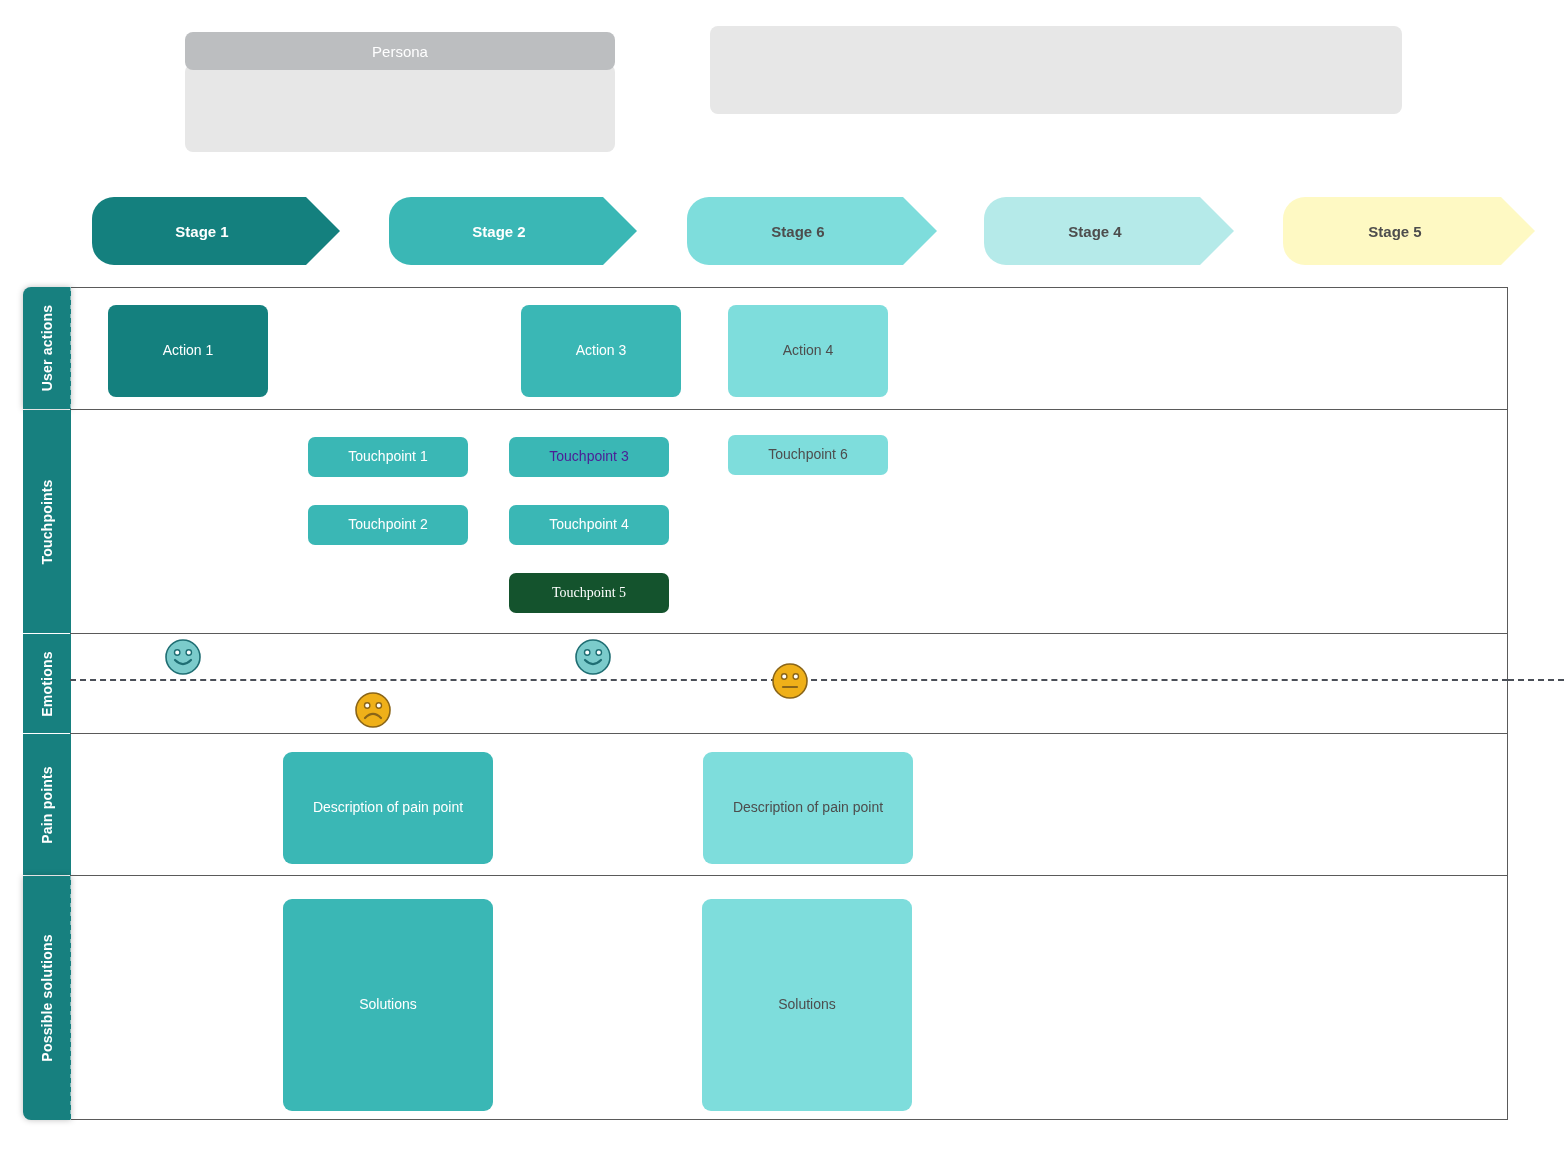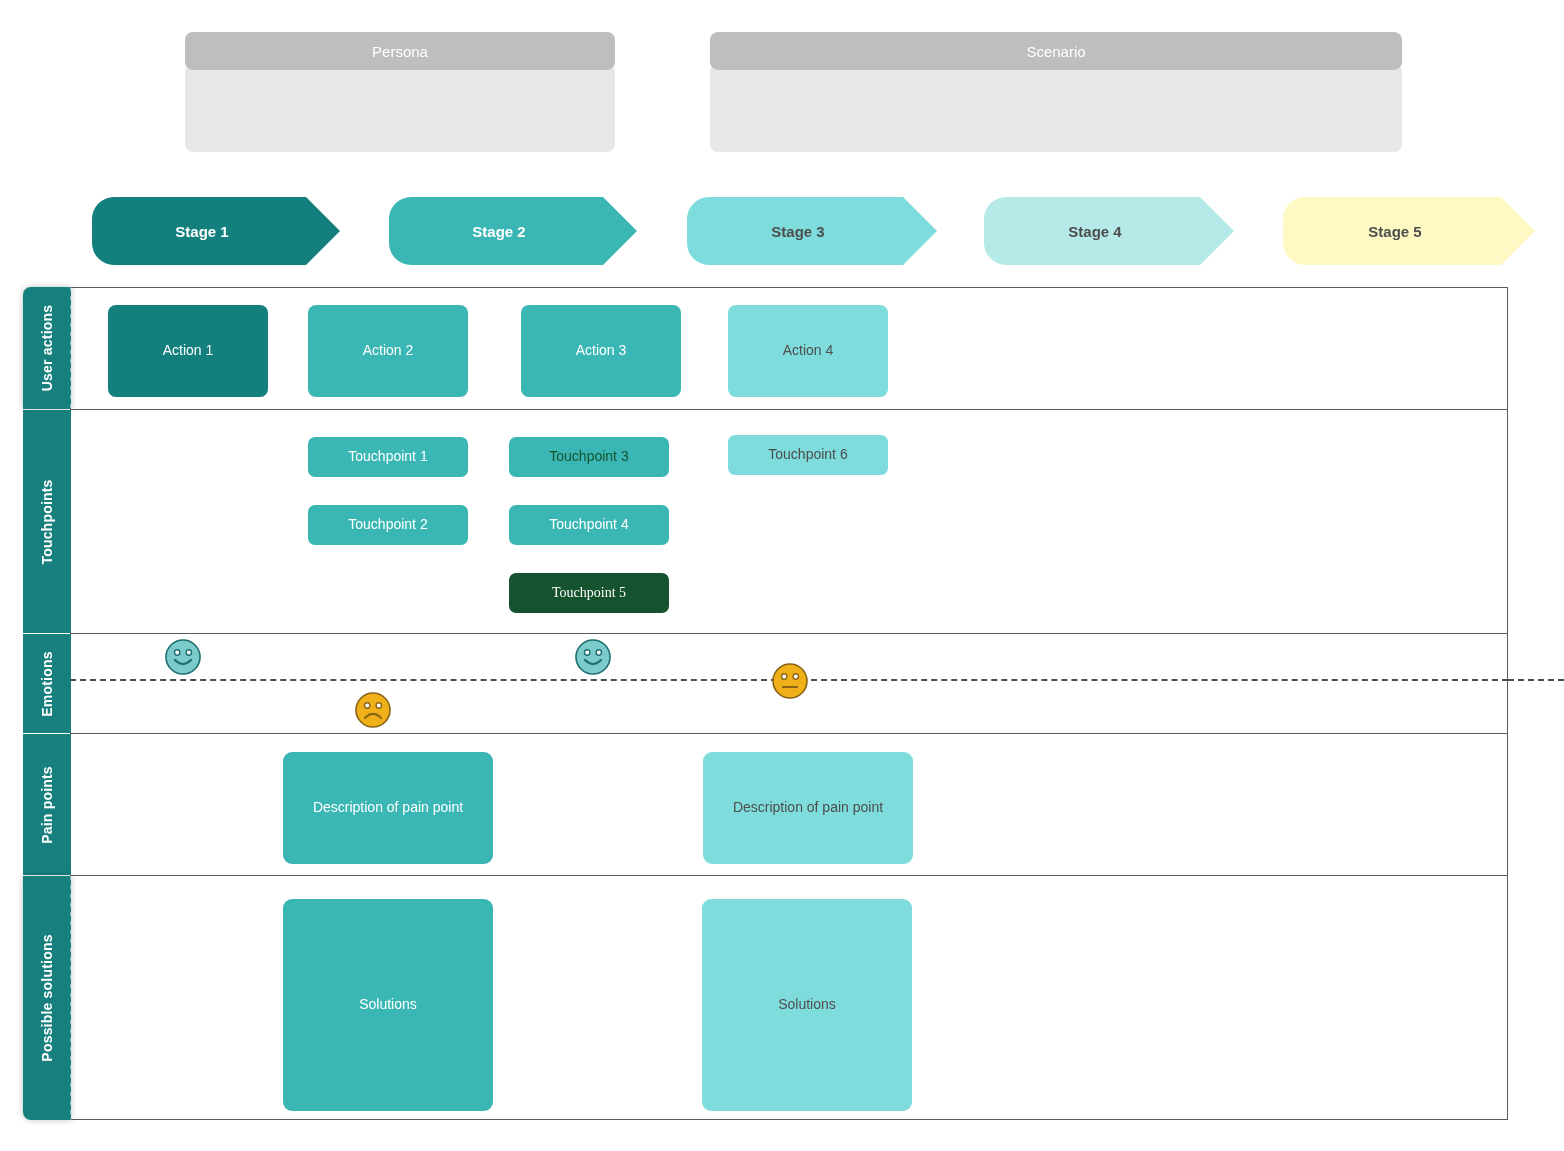--- a/index.html
+++ b/index.html
@@ -136,34 +136,31 @@
 <body>
 
 <div class="panel" id="persona-panel">
   <div class="panel-head">
     <span>Persona</span>
   </div>
   <div class="panel-body"></div>
 </div>
 
 <div class="panel" id="scenario-panel">
-  <div class="panel-head">
-    <span>Scenario</span>
-  </div>
   <div class="panel-body"></div>
 </div>
 
 <div class="stage" id="stage-0" style="left: 92px; width: 248px; background: rgb(20, 128, 126); color: rgb(255, 255, 255);">
   <span class="stage-inner">Stage 1</span>
 </div>
 <div class="stage" id="stage-1" style="left: 389px; width: 248px; background: rgb(58, 183, 181); color: rgb(255, 255, 255);">
   <span class="stage-inner">Stage 2</span>
 </div>
 <div class="stage" id="stage-2" style="left: 687px; width: 250px; background: rgb(126, 221, 220); color: rgb(77, 77, 77);">
-  <span class="stage-inner">Stage 3</span>
+  <span class="stage-inner">Stage 6</span>
 </div>
 <div class="stage" id="stage-3" style="left: 984px; width: 250px; background: rgb(181, 234, 233); color: rgb(77, 77, 77);">
   <span class="stage-inner">Stage 4</span>
 </div>
 <div class="stage" id="stage-4" style="left: 1283px; width: 252px; background: #fef9c3; color: rgb(77, 77, 77);">
   <span class="stage-inner">Stage 5</span>
 </div>
 
 <div id="journey-table">
 
@@ -188,37 +185,34 @@
   </div>
 
   <div class="row-divider" style="top:122px"></div>
   <div class="row-divider" style="top:346px"></div>
   <div class="row-divider" style="top:446px"></div>
   <div class="row-divider" style="top:588px"></div>
 
   <div class="card" id="act-0" style="left: 85px; top: 18px; width: 160px; height: 92px; background: rgb(20, 128, 126); color: rgb(255, 255, 255);">
     <span>Action 1</span>
   </div>
-  <div class="card" id="act-1" style="left: 285px; top: 18px; width: 160px; height: 92px; background: rgb(58, 183, 181); color: rgb(255, 255, 255);">
-    <span>Action 2</span>
-  </div>
   <div class="card" id="act-2" style="left: 498px; top: 18px; width: 160px; height: 92px; background: rgb(58, 183, 181); color: rgb(255, 255, 255);">
     <span>Action 3</span>
   </div>
   <div class="card" id="act-3" style="left: 705px; top: 18px; width: 160px; height: 92px; background: rgb(126, 221, 220); color: rgb(77, 77, 77);">
     <span>Action 4</span>
   </div>
 
   <div class="card pill" id="tp-0" style="left: 285px; top: 150px; width: 160px; height: 35px; background: rgb(58, 183, 181); color: rgb(255, 255, 255);">
     <span>Touchpoint 1</span>
   </div>
   <div class="card pill" id="tp-1" style="left: 285px; top: 218px; width: 160px; height: 35px; background: rgb(58, 183, 181); color: rgb(255, 255, 255);">
     <span>Touchpoint 2</span>
   </div>
-  <div class="card pill" id="tp-2" style="left: 486px; top: 150px; width: 160px; height: 35px; background: rgb(58, 183, 181); color: #14532d;">
+  <div class="card pill" id="tp-2" style="left: 486px; top: 150px; width: 160px; height: 35px; background: rgb(58, 183, 181); color: #4c1d95;">
     <span>Touchpoint 3</span>
   </div>
   <div class="card pill" id="tp-3" style="left: 486px; top: 218px; width: 160px; height: 35px; background: rgb(58, 183, 181); color: rgb(255, 255, 255);">
     <span>Touchpoint 4</span>
   </div>
   <div class="card pill" id="tp-4" style="left: 486px; top: 286px; width: 160px; height: 35px; background: #14532d; color: rgb(255, 255, 255); font-family: Liberation Serif, serif;">
     <span>Touchpoint 5</span>
   </div>
   <div class="card pill" id="tp-5" style="left: 705px; top: 148px; width: 160px; height: 35px; background: rgb(126, 221, 220); color: rgb(77, 77, 77);">
     <span>Touchpoint 6</span>

